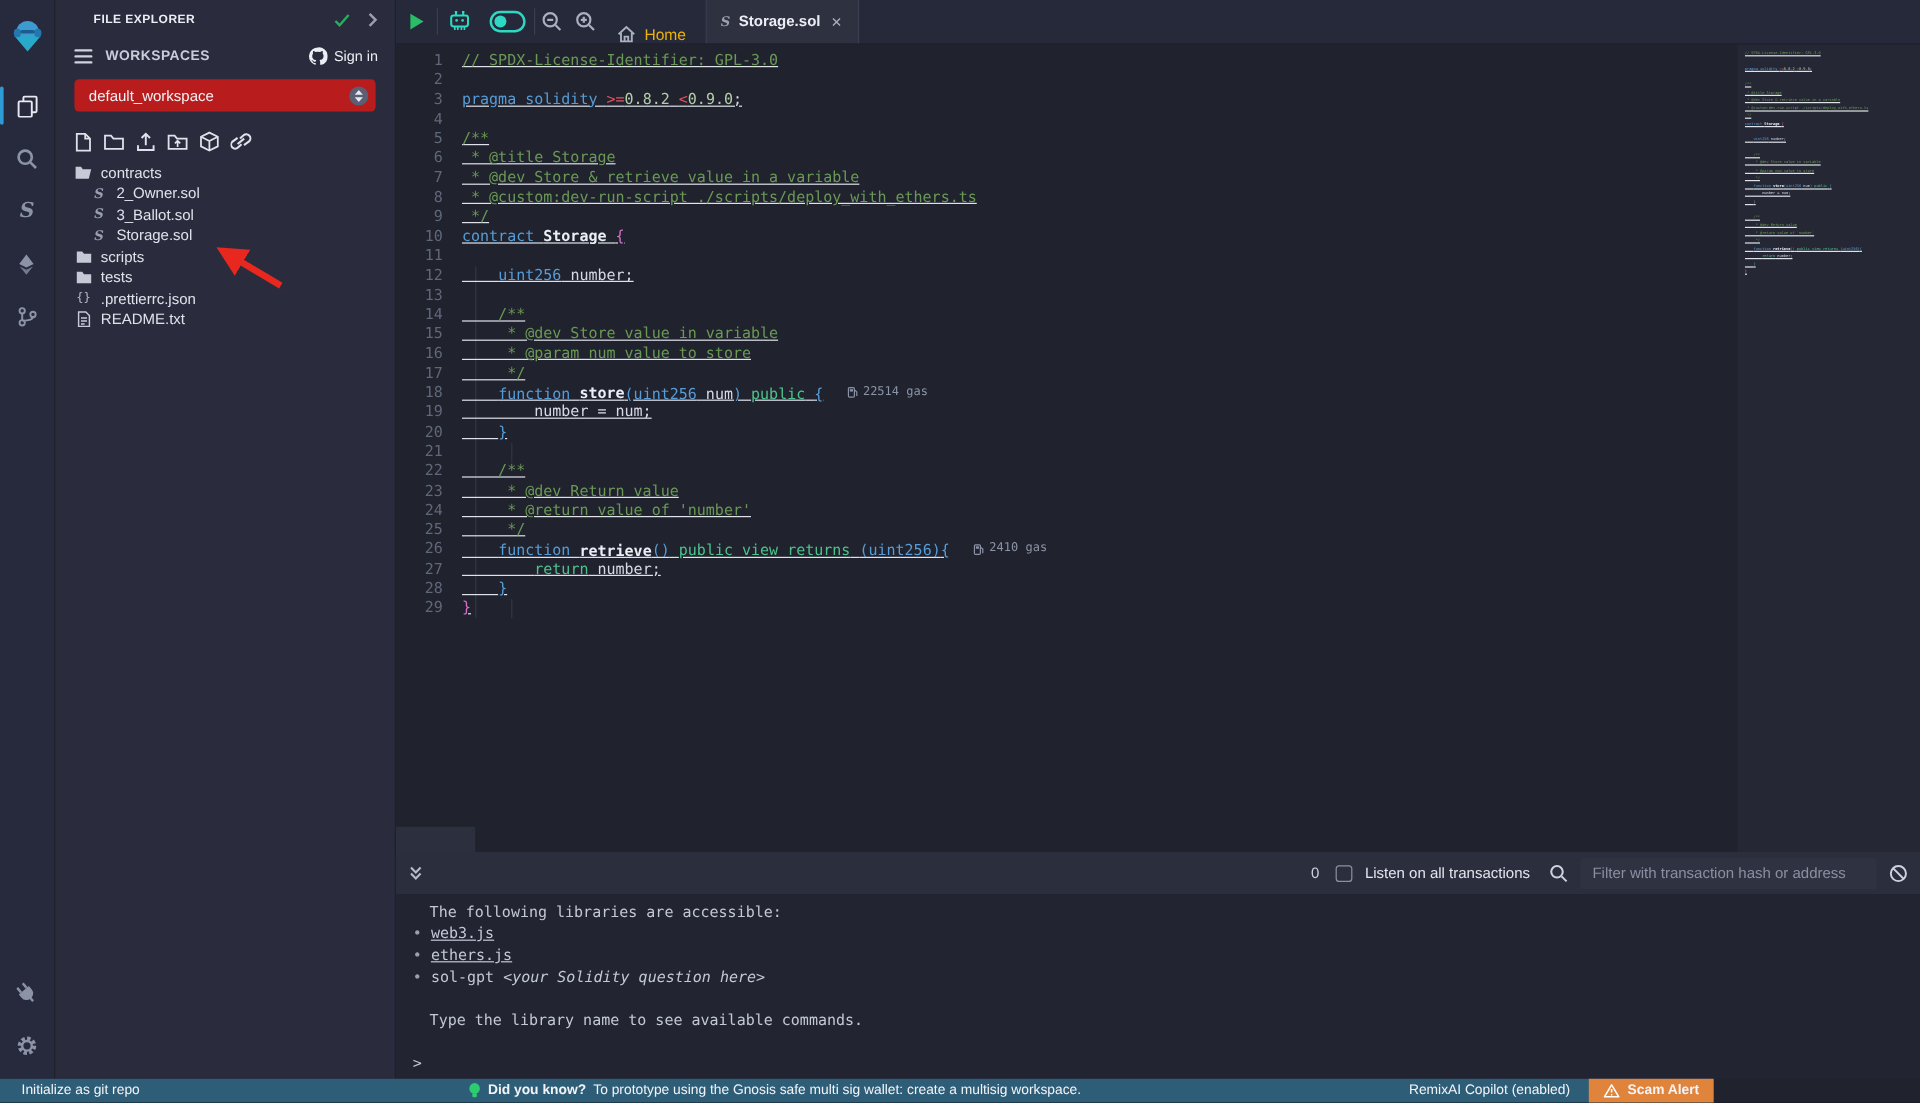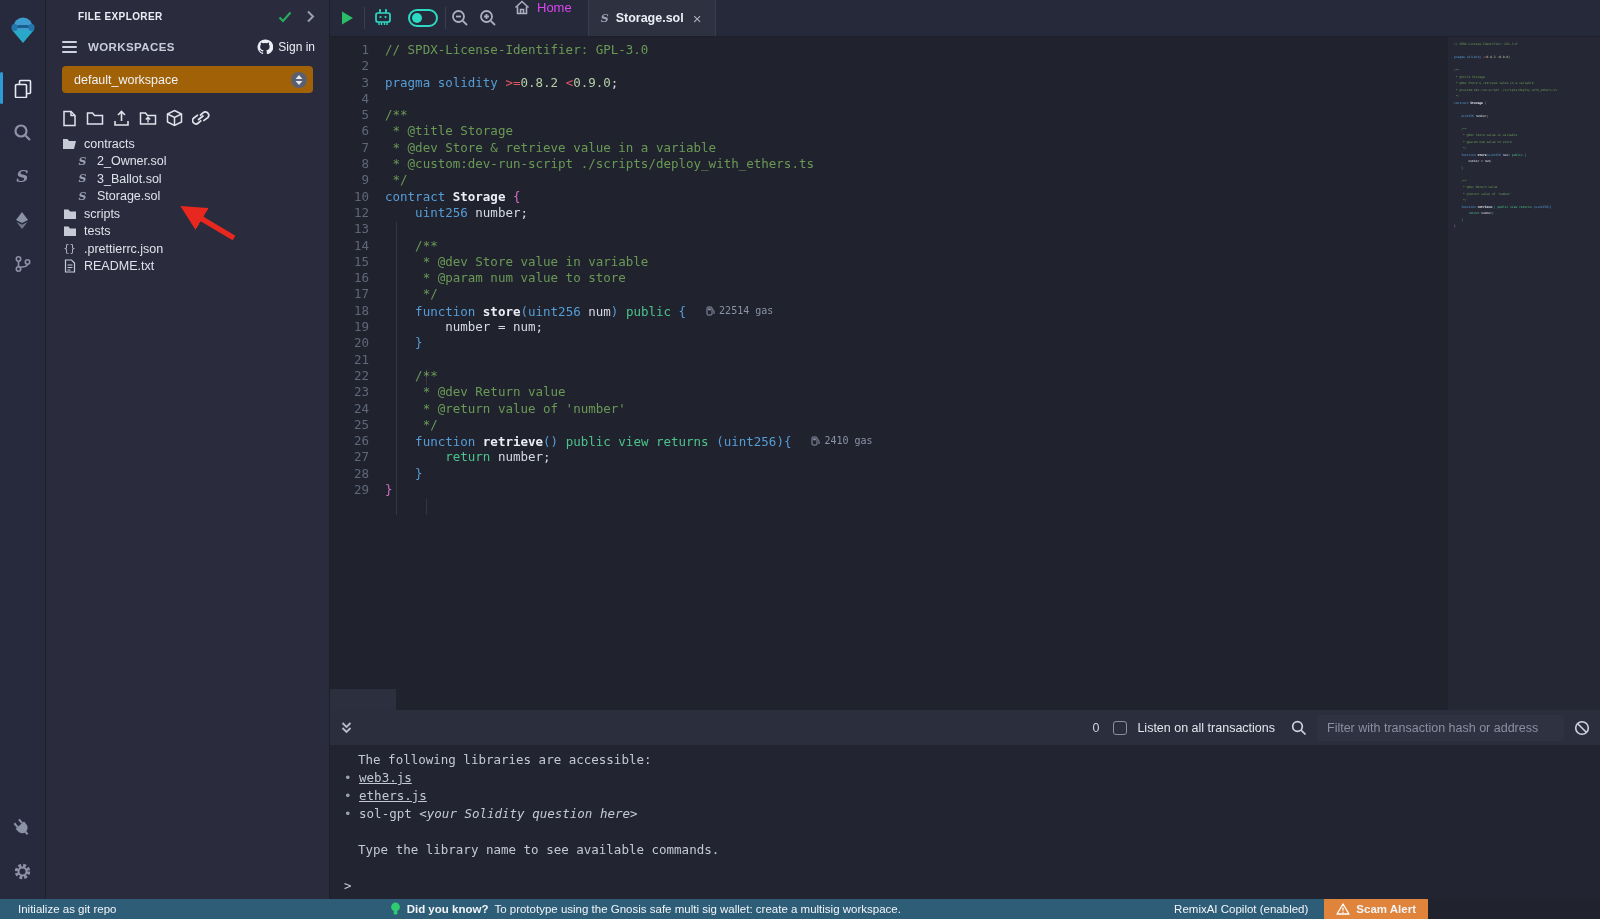--- a/index.html
+++ b/index.html
@@ -22,21 +22,21 @@
   .sidepanel { position:absolute; left:46px; top:0; width:284px; height:899px;
                background:#2a2c3e; border-right:1px solid #1d1f2b; }
   .sp-header { display:flex; align-items:center; padding:10px 14px 4px 16px; }
   .sp-title { font-size:10px; font-weight:bold; letter-spacing:.4px; color:#eceef5;padding-left:16px; }
   .sp-header .sp-acts { margin-left:auto; display:flex; gap:14px; align-items:center; }
   .ws-row { display:flex; align-items:center; padding:12px 14px 4px 16px;justify-content:space-between; }
   .hamburger { width:15px; display:flex; flex-direction:column; gap:3px; cursor:pointer; }
   .hamburger span { height:2px; background:#cfd3df; border-radius:1px; }
   .ws-label { font-size:11.5px; font-weight:bold; letter-spacing:.4px; color:#c9cdd9; margin-left:11px; }
   .signin { margin-left:auto; display:flex; align-items:center; gap:5px; font-size:12px; color:#eceef5; cursor:pointer; }
-  .ws-select { margin:8px 16px 0 16px; height:27px; background:#a16207; border-radius:4px;
+  .ws-select { margin:8px 16px 0 16px; height:27px; background:#b91c1c; border-radius:4px;
                display:flex; align-items:center; padding:0 6px 0 12px; cursor:pointer; }
   .ws-select .ws-name { font-size:12.5px; color:#f0f2f7; }
   .ws-caret { margin-left:auto; width:16px; height:16px; border-radius:50%; background:#5a5f74;
               display:flex; align-items:center; justify-content:center; }
   .sp-tools { display:flex; gap:9px; align-items:center; padding:16px 16px 6px 16px; }
   .sp-tools .tool { cursor:pointer; display:flex; }
   .tree { padding-top:2px; }
   .tree-row { display:flex; align-items:center; height:17.5px; font-size:12.5px; color:#dfe2ea; cursor:pointer; }
   .tree-row .t-ico { width:15px; display:flex; justify-content:center; margin-right:7px; }
   .sol-glyph { font-family:"DejaVu Serif", serif; font-style:italic; font-weight:bold;
@@ -50,34 +50,34 @@
   .topbar { position:absolute; left:0; top:0; right:0; height:37px; background:#262939;
             border-bottom:1px solid #1d202c; display:flex; align-items:stretch; }
   .tb-btn { display:flex; align-items:center; justify-content:center; cursor:pointer; }
   .sep { width:1px; background:#3a3e4e; margin:7px 0; }
   .play { width:34px; }
   .robot { width:36px; }
   .toggle-wrap { width:44px; }
   .toggle { width:30px; height:18px; border:2.5px solid #2ed9c3; border-radius:10px; position:relative; }
   .toggle .knob { position:absolute; left:2px; top:1.5px; width:10px; height:10px; border-radius:50%; background:#2ed9c3; }
   .zoom-btn { width:28px; }
-  .home-tab { display:flex; align-items:flex-start; gap:7px; padding:0 16px 0 12px; color:#d946ef; font-size:13px; cursor:pointer; }
+  .home-tab { display:flex; align-items:flex-end; gap:7px; padding:0 16px 0 12px; color:#eab308; font-size:13px; cursor:pointer; }
   .file-tab { display:flex; align-items:center; gap:7px; padding:0 12px; background:#2d3140;
               border-left:1px solid #3a3e4e; border-right:1px solid #3a3e4e; cursor:pointer; }
   .file-tab .tab-label { font-size:12.5px; font-weight:bold; color:#eceef5; }
   .tab-close { color:#aab0c0; font-size:15px; line-height:1; padding:2px; cursor:pointer; }
 
   
   .editor { position:absolute; left:0; top:37px; right:0; height:673px; overflow:hidden;
             font-family:"DejaVu Sans Mono", monospace; font-size:12.5px; line-height:16.3px; }
   .rightcol { position:absolute; left:1118px; right:0; top:0; bottom:0; background:#252834; }
   .code-area { position:absolute; left:0; top:5px; }
   .cl { display:flex; height:16.3px; }
   .ln { width:55px; text-align:right; padding-right:16px; color:#5f6779; flex:none; }
-  .ct { white-space:pre; }
+  .ct { white-space:pre;text-decoration:underline; }
   .tok-c { color:#6a9955; }
   .tok-k { color:#569cd6; }
   .tok-g { color:#4cc38a; }
   .tok-n { color:#b5cea8; }
   .tok-r { color:#e05561; }
   .tok-p { color:#d6dae6; }
   .tok-f { color:#eceef5; font-weight:bold;margin-top:29px; }
   .tok-m { color:#d16fc8; }
   .gas-badge { display:inline-flex; align-items:center; gap:4px; margin-left:20px;
                color:#8b93a7; font-size:10px; }
@@ -413,20 +413,24 @@
           </div>
           <div class="cl">
             <span class="ln">9</span>
             <span class="ct"><span class="tok-c"> */</span></span>
           </div>
           <div class="cl">
             <span class="ln">10</span>
             <span class="ct"><span class="tok-k">contract </span><span class="tok-f">Storage </span><span class="tok-m">{</span></span>
           </div>
           <div class="cl">
+            <span class="ln">11</span>
+            <span class="ct"></span>
+          </div>
+          <div class="cl">
             <span class="ln">12</span>
             <span class="ct"><span class="tok-p">    </span><span class="tok-k">uint256</span><span class="tok-p"> number;</span></span>
           </div>
           <div class="cl">
             <span class="ln">13</span>
             <span class="ct"></span>
           </div>
           <div class="cl">
             <span class="ln">14</span>
             <span class="ct"><span class="tok-c">    /**</span></span>

